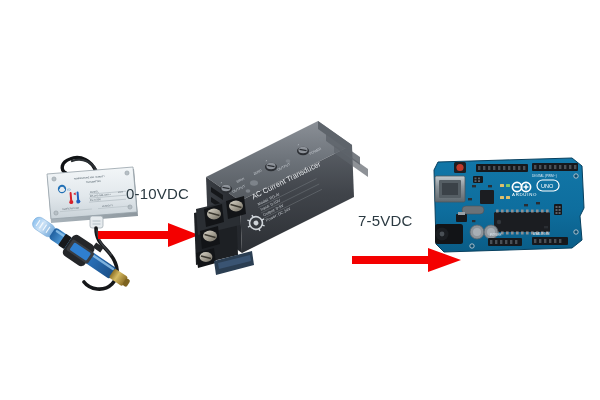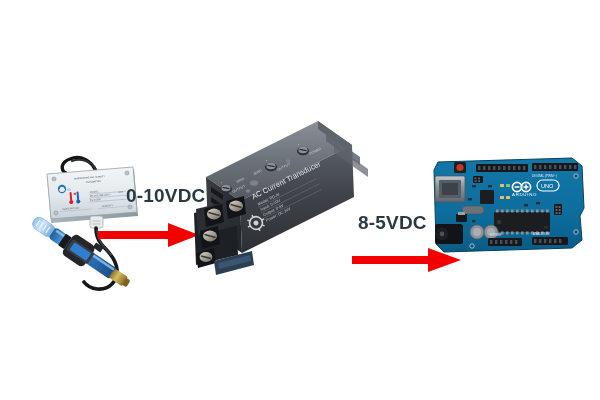--- a/index.html
+++ b/index.html
@@ -19,25 +19,24 @@
     left: 0; top: 0;
     width: 600px;
     height: 400px;
   }
 
   
   .node { position: absolute; }
   .label {
     position: absolute;
     color: #2b3a42;
-    font-size: 19px;
+    font-size: 15px;
     letter-spacing: .2px;
     white-space: nowrap;
     font-family: "Liberation Sans", sans-serif;
-    font-weight: bold;
   }
 
   
   .arrow { position: absolute; }
 
   
   #probe-group { left: 14px; top: 150px; width: 170px; height: 160px; }
 
   
   #transducer-group { left: 192px; top: 105px; width: 180px; height: 180px; }
@@ -324,21 +323,21 @@
         </g>
       </g>
 
       <g>
         <path d="M22 156 L60 146 L62 160 L24 170 Z" fill="#2b3e52"></path>
         <path d="M26 158 L58 150 L59 156 L27 164 Z" fill="#3a5472"></path>
       </g>
     </svg>
   </div>
 
-  <div class="label" style="left:358px; top:212px;">8-5VDC</div>
+  <div class="label" style="left:358px; top:212px;">7-5VDC</div>
 
   <div class="arrow" style="left:352px; top:245px;">
     <svg width="110" height="30" viewBox="0 0 110 30" xmlns="http://www.w3.org/2000/svg">
       <path d="M0 11 L76 11 L76 3 L109 15 L76 27 L76 19 L0 19 Z" fill="#f40000"></path>
     </svg>
   </div>
 
   <div class="node" id="arduino-group">
     <svg width="158" height="108" viewBox="0 0 158 108" xmlns="http://www.w3.org/2000/svg">
       <defs>

